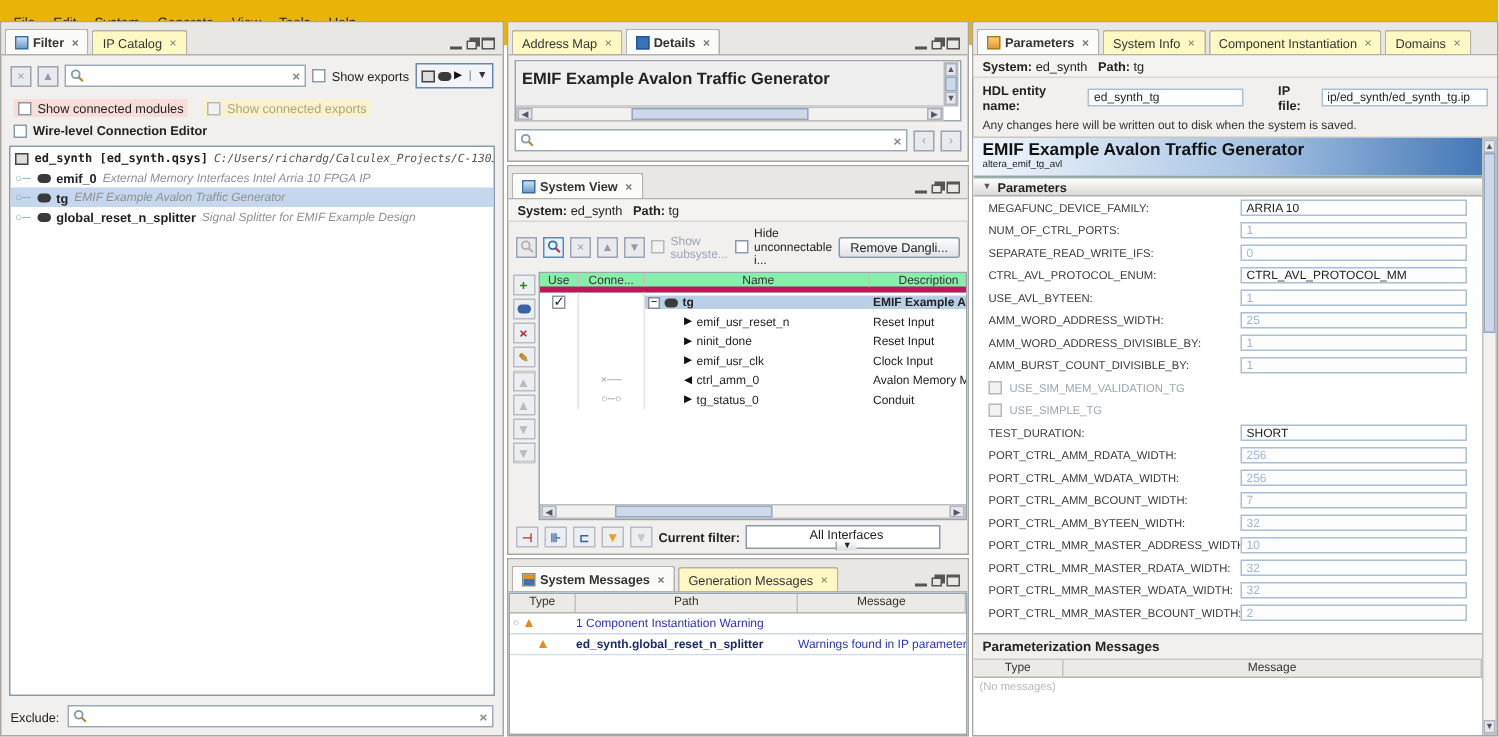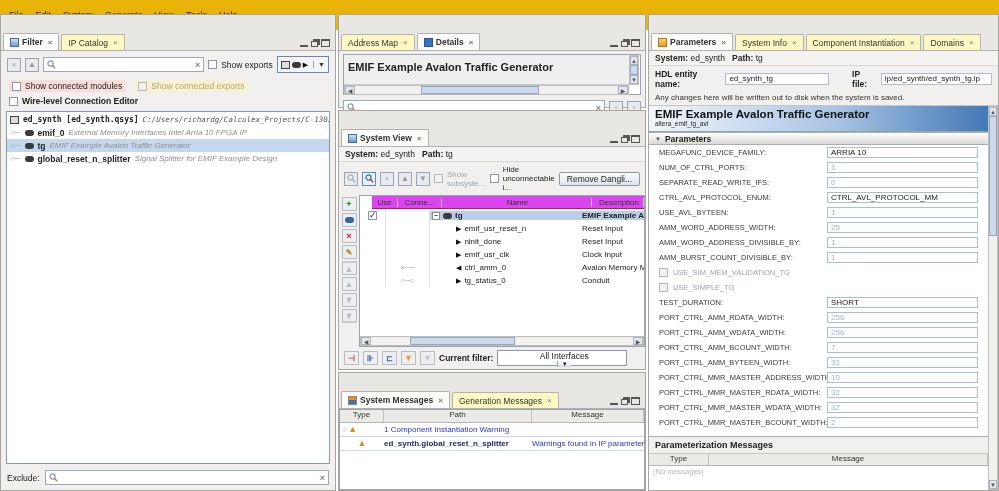--- a/index.html
+++ b/index.html
@@ -10,21 +10,21 @@
   .menubar{height:30px;display:flex;align-items:center;gap:2px;padding-left:4px;
     font-size:9px;background:#eab308;}
   .menu-item{padding:1px 5px;cursor:default;}
   
   .col{position:absolute;top:14px;bottom:0;}
   .col-left{left:0;width:336px;}
   .col-mid{left:338px;width:308px;display:flex;flex-direction:column;}
   .col-right{left:648px;width:351px;}
   .panel{background:#f1f0ee;border:1px solid #a8a6a2;display:flex;flex-direction:column;}
   
-  .tabbar{height:36px;background:#e9e7e3;border-bottom:1px solid #b4b2ae;
+  .tabbar{height:22px;background:#e9e7e3;border-bottom:1px solid #b4b2ae;
     display:flex;align-items:flex-end;font-size:8.5px;flex:none;}
   .tab{height:16px;display:flex;align-items:center;gap:3px;padding:0 6px;
     border:1px solid #b4b2ae;border-bottom:none;background:#fef9c3;color:#333;
     margin-left:2px;border-radius:2px 2px 0 0;white-space:nowrap;}
   .tab.active{background:#fbfbfa;font-weight:bold;height:17px;}
   .tclose{color:#777;font-size:8px;margin-left:2px;}
   .winbtns{margin-left:auto;display:flex;gap:3px;align-items:center;padding:0 5px 3px 0;}
   .wb{width:9px;height:8px;display:inline-block;position:relative;}
   .wb-min{border-bottom:2px solid #555;height:7px;width:8px;}
   .wb-rest{border:1px solid #555;width:7px;height:6px;margin-top:2px;box-shadow:2px -2px 0 -0px #555;}
@@ -90,21 +90,21 @@
   .sv-subhead{font-size:8.5px;padding:2px 6px;flex:none;background:#f4f3f1;
     border-bottom:1px solid #d8d6d2;}
   .sv-toolbar{display:flex;align-items:center;gap:4px;padding:3px 5px;font-size:8px;flex:none;}
   .sv-main{display:flex;flex:1;overflow:hidden;}
   .sv-vtools{width:20px;flex:none;display:flex;flex-direction:column;gap:2px;
     align-items:center;padding-top:2px;}
   .vt{width:15px;height:14px;border:1px solid #b8bcc4;background:#eceef2;display:flex;
     align-items:center;justify-content:center;font-size:9px;font-weight:bold;}
   .sv-table{flex:1;background:#fff;border:1px solid #9aa4ae;display:flex;flex-direction:column;overflow:hidden;}
   .sv-hrow,.sv-row{display:flex;font-size:8px;align-items:center;flex:none;}
-  .sv-hrow{background:#d946ef;border-bottom:1px solid #be185d;height:13px;color:#333;margin-left:12px;}
+  .sv-hrow{background:#86efac;border-bottom:4px solid #be185d;height:13px;color:#333;}
   .sv-hrow>div{border-right:1px solid #c4c2be;text-align:center;overflow:hidden;white-space:nowrap;}
   .c-use{width:26px;flex:none;}
   .c-conn{width:44px;flex:none;}
   .c-name{width:150px;flex:none;padding-left:2px;}
   .c-desc{flex:1;overflow:hidden;white-space:nowrap;padding-left:2px;}
   .sv-row{height:13px;}
   .sv-row>div{overflow:hidden;white-space:nowrap;display:flex;align-items:center;gap:3px;}
   .sv-row .c-use,.sv-row .c-conn{justify-content:center;border-right:1px solid #e4e2de;align-self:stretch;}
   .sel-blue{background:#b9cfe8;font-weight:bold;}
   .expander{width:8px;height:8px;border:1px solid #889;background:#fff;color:#334;

